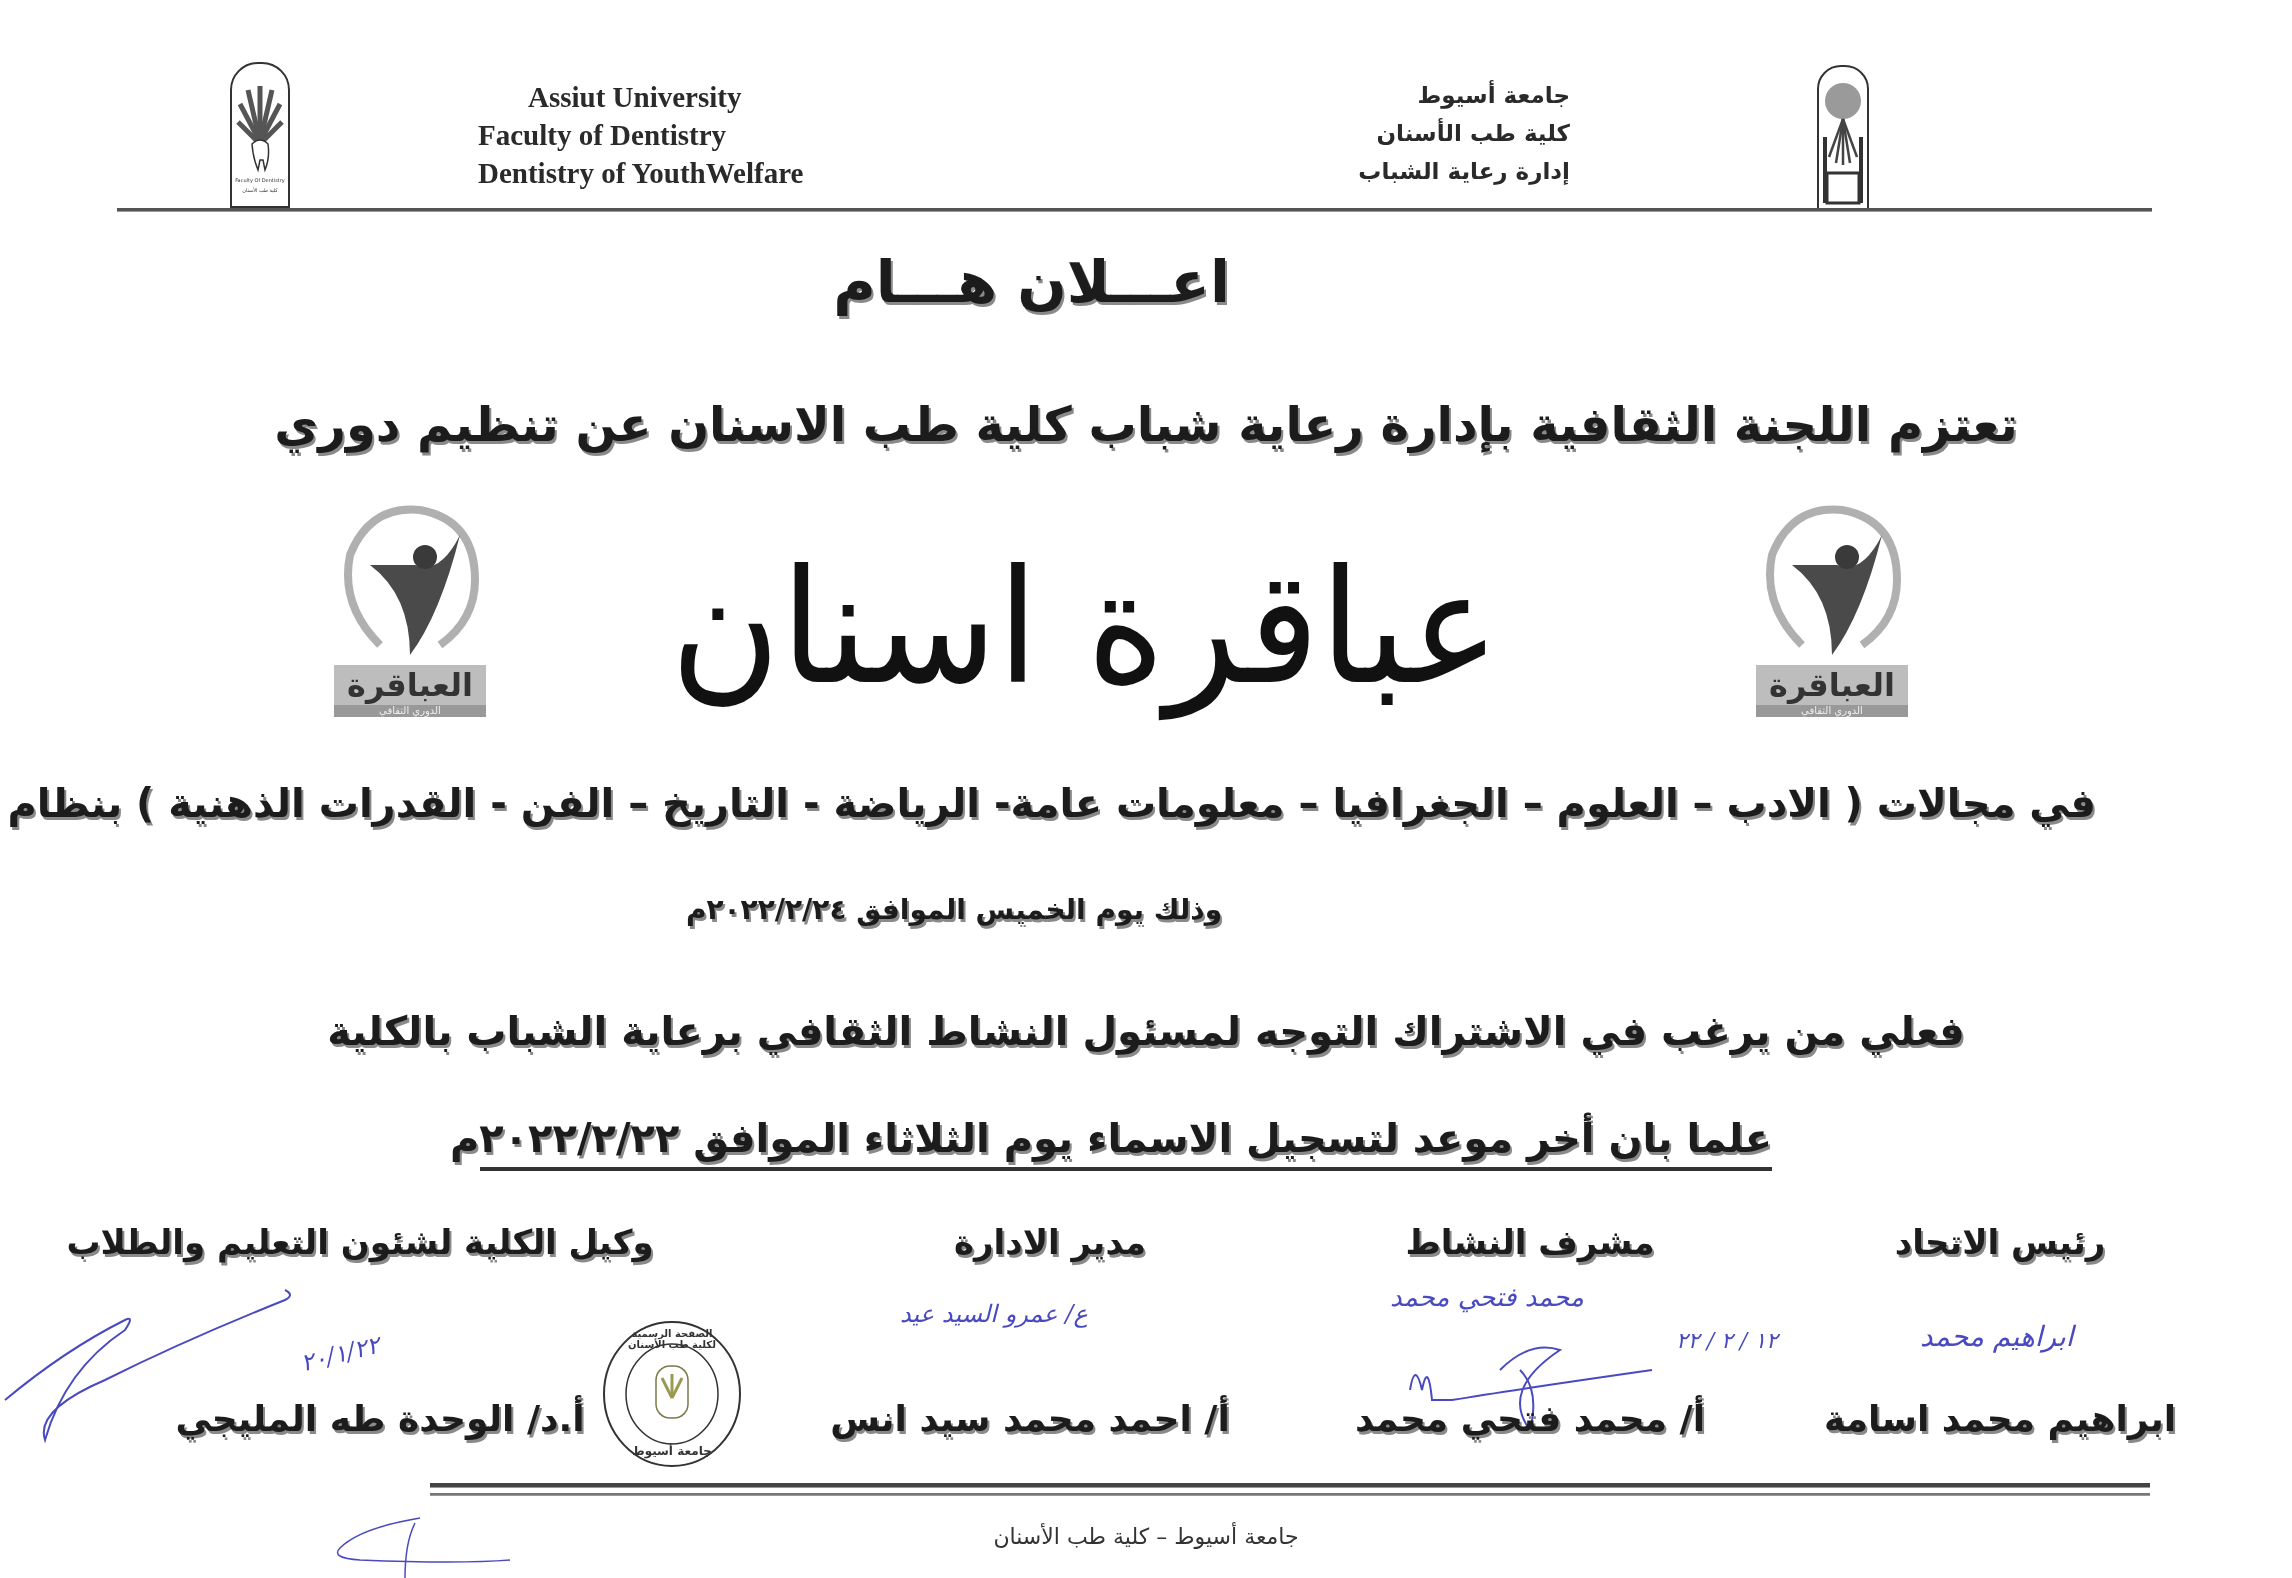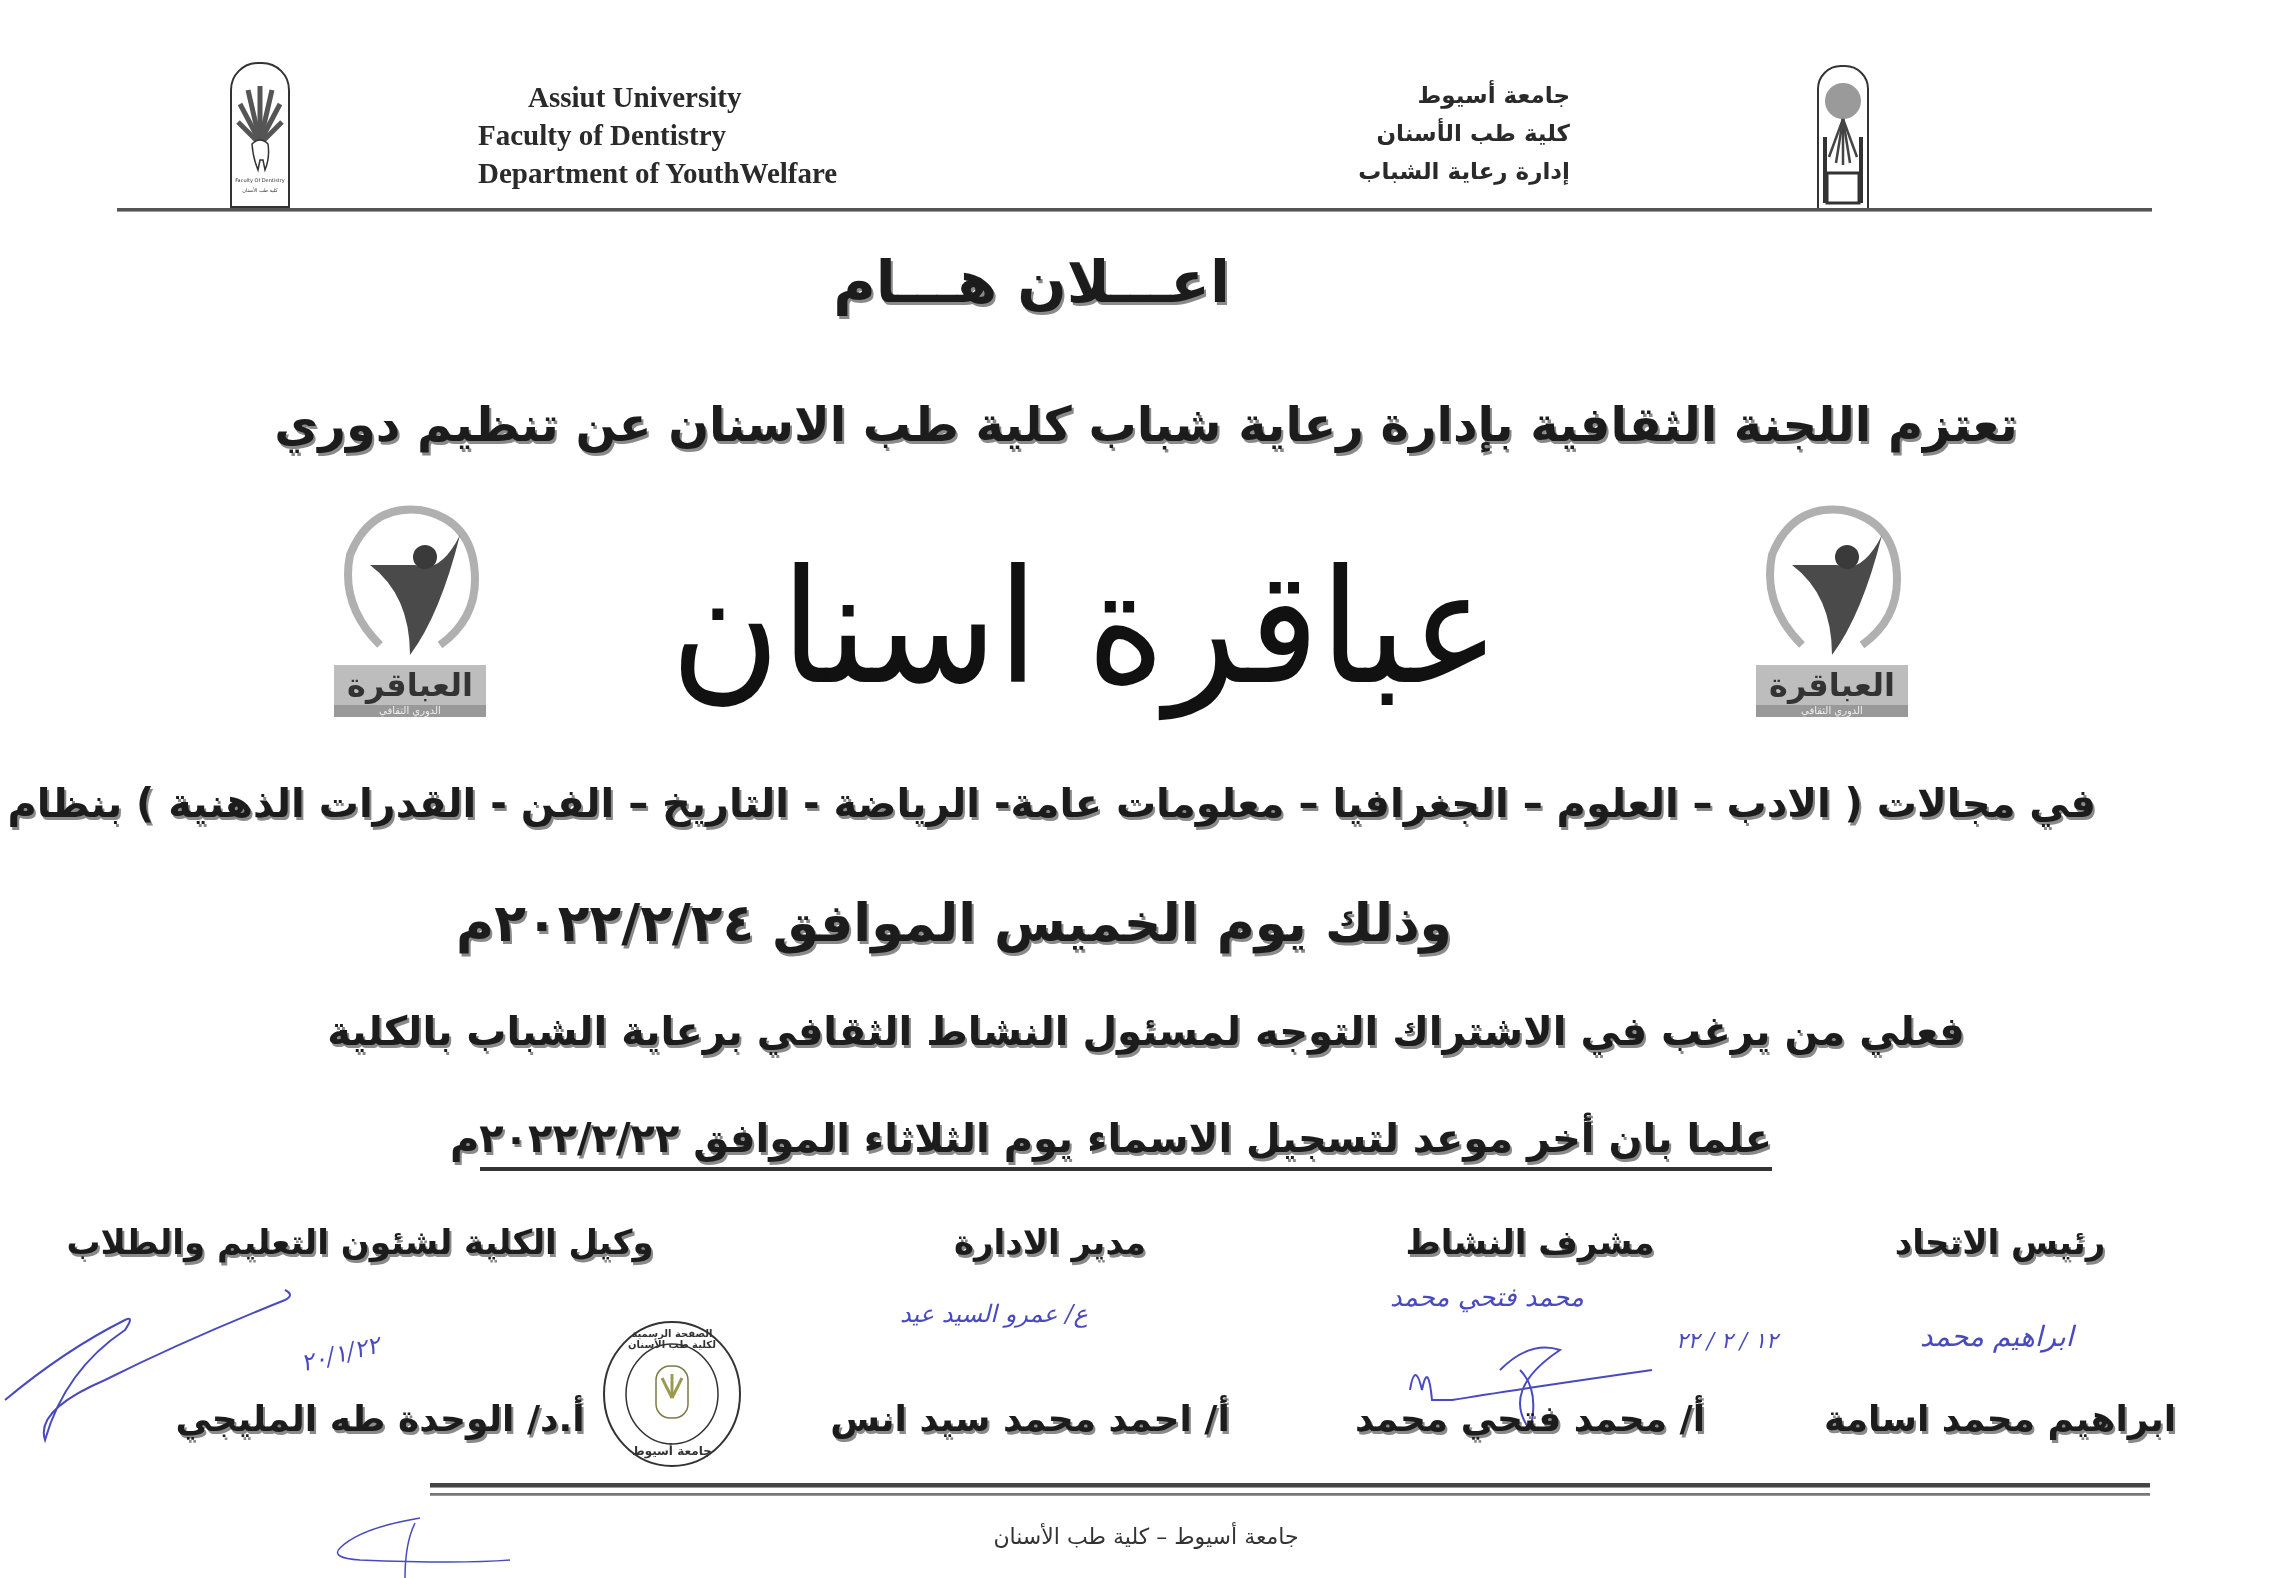--- a/index.html
+++ b/index.html
@@ -10,21 +10,21 @@
   .ar-header { right:722px; top:76px; direction:rtl; text-align:right; font-family:"DejaVu Sans", sans-serif; font-weight:bold; font-size:23px; line-height:38px; color:#2a2a2a; letter-spacing:-0.5px; }
   .rule { height:0; border-top:3px solid #555; border-bottom:1px solid #999; }
   .rule-top { left:117px; top:208px; width:2035px; }
   .rule-bottom { left:430px; top:1483px; width:1720px; border-top:4px solid #444; }
   .rule-bottom2 { left:430px; top:1493px; width:1720px; border-top:2px solid #777; }
   .ar { direction:rtl; font-family:"DejaVu Sans", sans-serif; font-weight:bold; color:#1c1c1c; text-shadow:2px 3px 0 #8a8a8a; white-space:nowrap; }
   .title { left:0; width:2063px; top:248px; text-align:center; font-size:58px; }
   .subtitle { left:0; width:2292px; top:396px; text-align:center; font-size:48px; letter-spacing:-1px; }
   .big-title { left:700px; width:800px; top:540px; text-align:center; font-size:150px; font-weight:normal; text-shadow:none; color:#111; font-family:"DejaVu Sans", sans-serif; transform:scaleY(1.05); }
   .fields { left:0; width:2096px; top:780px; text-align:center; font-size:40px; letter-spacing:-1px; }
-  .date { left:0; width:1908px; top:893px; text-align:center; font-size:52px; }
+  .date { left:0; width:1908px; top:893px; text-align:center; font-size:28px; }
   .join { left:0; width:2292px; top:1008px; text-align:center; font-size:40px; letter-spacing:-1px; }
   .deadline { left:480px; width:1292px; top:1115px; text-align:left; font-size:40px; border-bottom:4px solid #333; padding-bottom:6px; }
   .sig-title { top:1222px; font-size:34px; text-align:center; }
   .sig-name { top:1398px; font-size:36px; text-align:center; }
   .footer { left:0; width:2292px; top:1524px; text-align:center; direction:rtl; font-family:"DejaVu Sans", sans-serif; font-size:22px; color:#333; }
   .logo-box { border:2px solid #333; background:#fff; }
   svg { display:block; }
 </style>
 </head>
 <body>
@@ -42,21 +42,21 @@
     </g>
     <path d="M20 80 q8 -8 16 0 q2 14 -3 26 l-2 -10 l-3 0 l-2 10 q-5 -12 -6 -26z" fill="#fff" stroke="#333" stroke-width="1.5"></path>
     <text x="28" y="118" font-size="5" text-anchor="middle" fill="#333" font-family="DejaVu Sans, sans-serif">Faculty Of Dentistry</text>
     <text x="28" y="128" font-size="5" text-anchor="middle" fill="#333" font-family="DejaVu Sans, sans-serif" direction="rtl">كلية طب الأسنان</text>
   </svg>
 </div>
 
 <div class="abs en-header">
   <div>Assiut University</div>
   <div>Faculty of Dentistry</div>
-  <div>Department of YouthWelfare</div>
+  <div>Dentistry of YouthWelfare</div>
 </div>
 
 <div class="abs ar-header">
   <div>جامعة أسيوط</div>
   <div>كلية طب الأسنان</div>
   <div>إدارة رعاية الشباب</div>
 </div>
 
 <div class="abs logo-box" style="left:1817px; top:65px; width:48px; height:142px; border-radius:24px 24px 0 0; overflow:hidden;">
   <svg width="48" height="142" viewBox="0 0 48 142">

